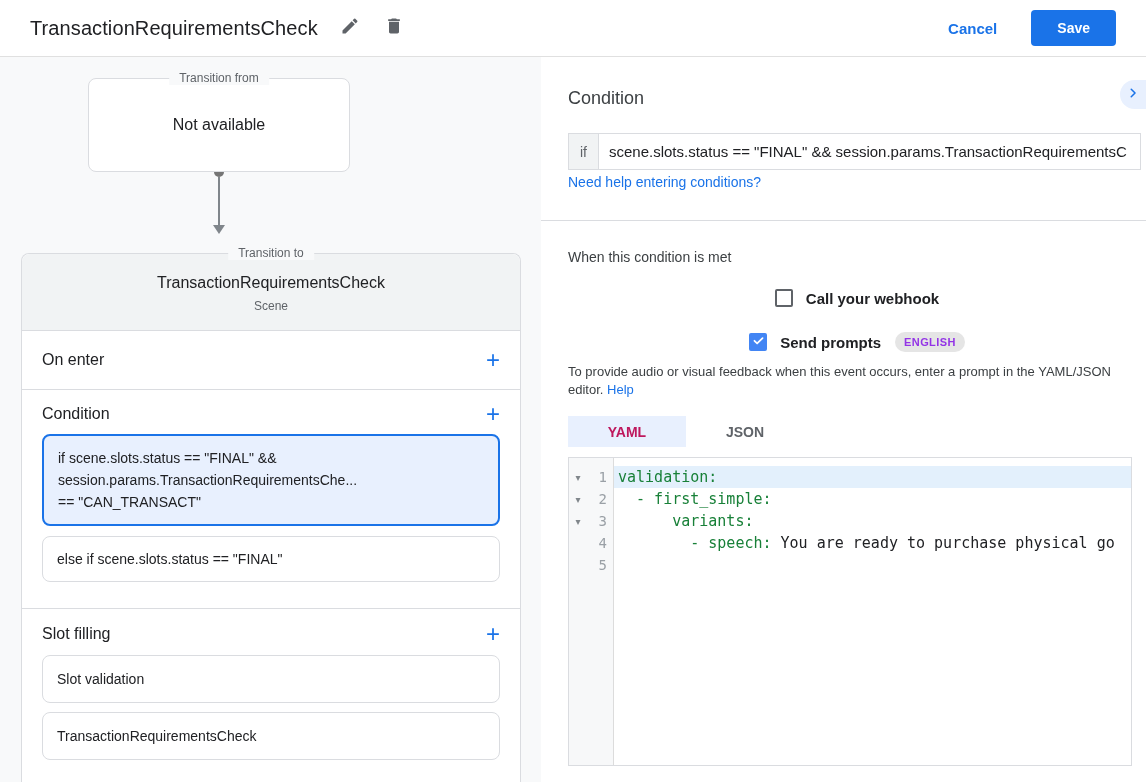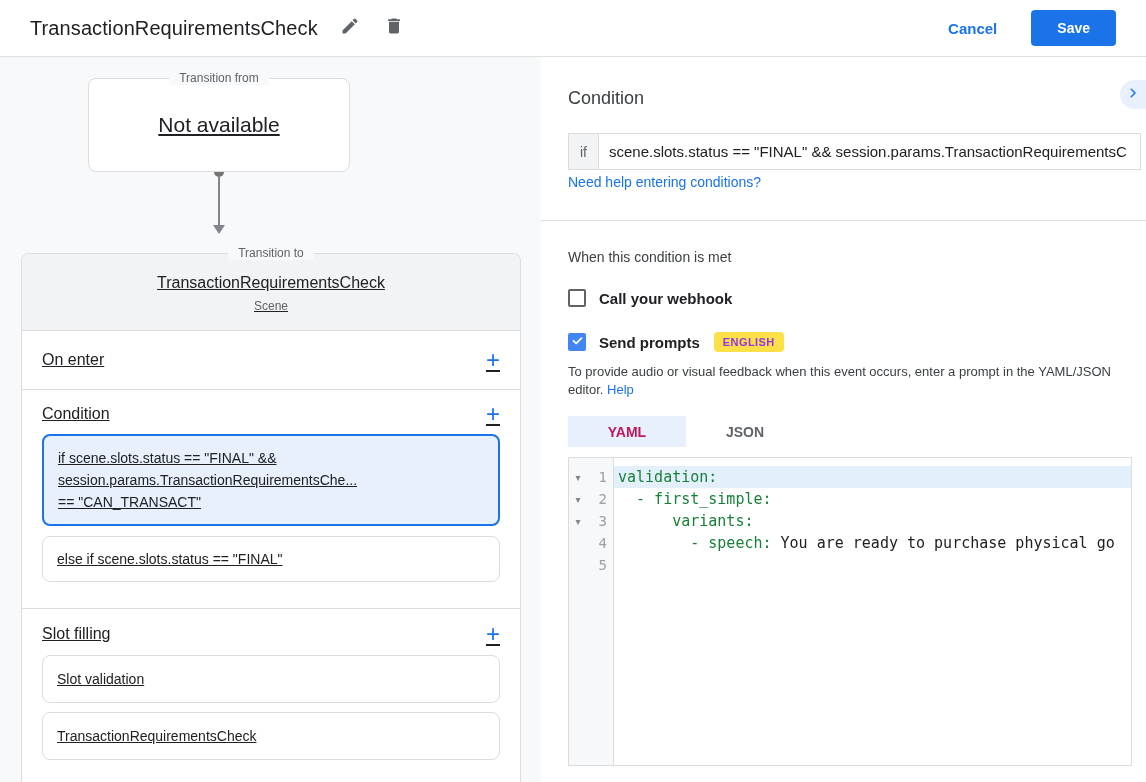--- a/index.html
+++ b/index.html
@@ -12,30 +12,30 @@
   .topbar .title { font-size:20px; color:#202124; letter-spacing:0.1px; }
   .icon-btn { width:24px; height:24px; margin-left:20px; cursor:pointer;
     display:flex; align-items:center; justify-content:center; }
   .topbar .spacer { flex:1; }
   .cancel-link { color:#1a73e8; font-size:15px; font-weight:700; margin-right:34px; cursor:pointer; }
   .save-btn { background:#1a73e8; color:#fff; font-size:14px; font-weight:700;
     border:none; border-radius:4px; height:36px; padding:0 26px; cursor:pointer; }
 
   
   .main { display:flex; height:725px; }
-  .left-panel { width:541px; background:#f8f9fa; position:relative; overflow:hidden;text-decoration:underline; }
+  .left-panel { width:541px; background:#f8f9fa; position:relative; overflow:hidden; }
   .right-panel { flex:1; background:#fff; position:relative; padding-left:27px; }
 
   
   .tf-box { width:262px; height:94px; margin:21px 0 0 88px; background:#fff;
     border:1px solid #dadce0; border-radius:8px; position:relative;
     display:flex; align-items:center; justify-content:center; }
   .legend { position:absolute; top:-8px; left:50%; transform:translateX(-50%);
     background:#f8f9fa; padding:0 10px; font-size:12px; color:#5f6368; white-space:nowrap; }
-  .tf-value { font-size:21px; color:#202124; }
+  .tf-value { font-size:16px; color:#202124; }
 
   .connector { width:12px; margin:-5px 0 0 213px; display:flex; flex-direction:column; align-items:center; }
   .connector .dot { width:10px; height:10px; border-radius:50%; background:#757575; }
   .connector .line { width:2px; height:48px; background:#80868b; }
   .connector .arrowhead { width:0; height:0; border-left:6px solid transparent;
     border-right:6px solid transparent; border-top:9px solid #80868b; }
 
   .scene-card { margin:19px 20px 0 21px; background:#fff; border:1px solid #dadce0;
     border-bottom:none; border-radius:8px 8px 0 0; position:relative; height:531px; }
   .scene-card .legend { background:#f8f9fa; }
@@ -70,28 +70,28 @@
   .if-prefix { width:30px; background:#f1f3f4; border-right:1px solid #dadce0;
     display:flex; align-items:center; justify-content:center; font-size:14px; color:#5f6368; }
   .if-input { flex:1; border:none; outline:none; padding:0 10px; font-size:15px;
     color:#202124; font-family:"Liberation Sans", sans-serif; white-space:nowrap; overflow:hidden; }
 
   .help-link { display:inline-block; margin-top:4px; font-size:14px; color:#1a73e8; cursor:pointer; }
   .divider { height:1px; background:#dadce0; margin:29px 0 0 -27px; }
 
   .when-title { margin-top:28px; font-size:14px; color:#3c4043; }
 
-  .check-row { display:flex; align-items:center; margin-top:24px; }
+  .check-row { display:flex; align-items:center; margin-top:24px;justify-content:center; }
   .check-row.prompts { margin-top:25px; }
   .checkbox { width:18px; height:18px; border:2px solid #5f6368; border-radius:2px;
     background:#fff; cursor:pointer; flex:none; display:flex; align-items:center; justify-content:center; }
   .checkbox.checked { background:#4285f4; border-color:#4285f4; }
   .check-label { margin-left:13px; font-size:15px; font-weight:700; color:#202124; }
-  .lang-badge { margin-left:14px; background:#fde047; color:#9334e6; font-size:11px;
-    font-weight:700; letter-spacing:0.4px; padding:4px 9px; border-radius:4px; }
+  .lang-badge { margin-left:14px; background:#e5e5e5; color:#9334e6; font-size:11px;
+    font-weight:700; letter-spacing:0.4px; padding:4px 9px; border-radius:10px; }
 
   .prompt-help { margin-top:11px; font-size:13px; line-height:18px; color:#3c4043; max-width:562px; }
   .prompt-help .inline-link { color:#1a73e8; cursor:pointer; }
 
   .tabs { margin-top:17px; display:flex; }
   .tab { width:118px; height:31px; display:flex; align-items:center; justify-content:center;
     font-size:14px; font-weight:700; color:#5f6368; cursor:pointer; }
   .tab.active { background:#e8f0fe; color:#be185d; }
 
   

